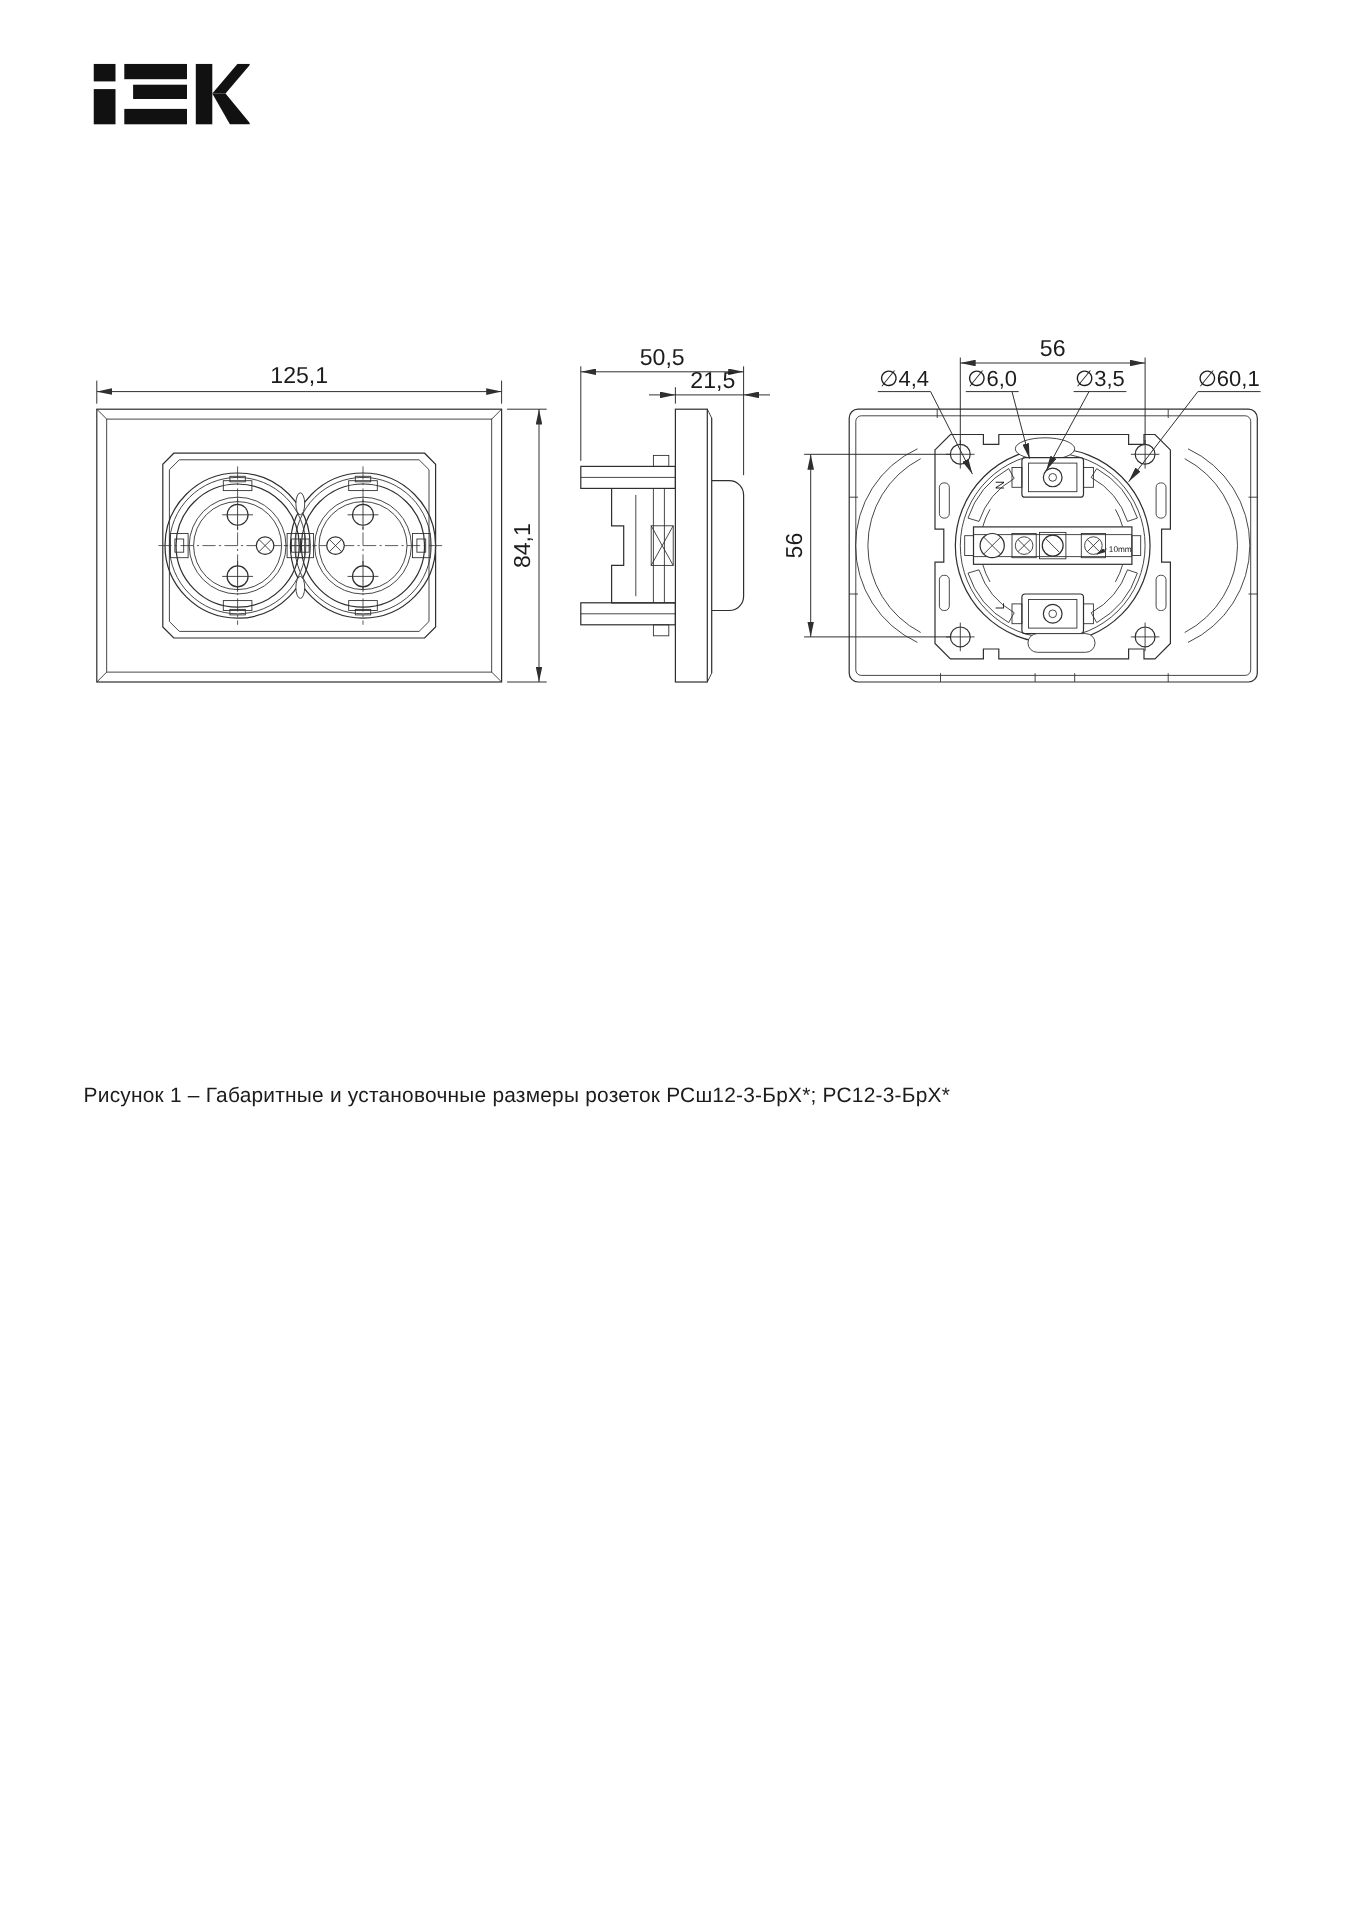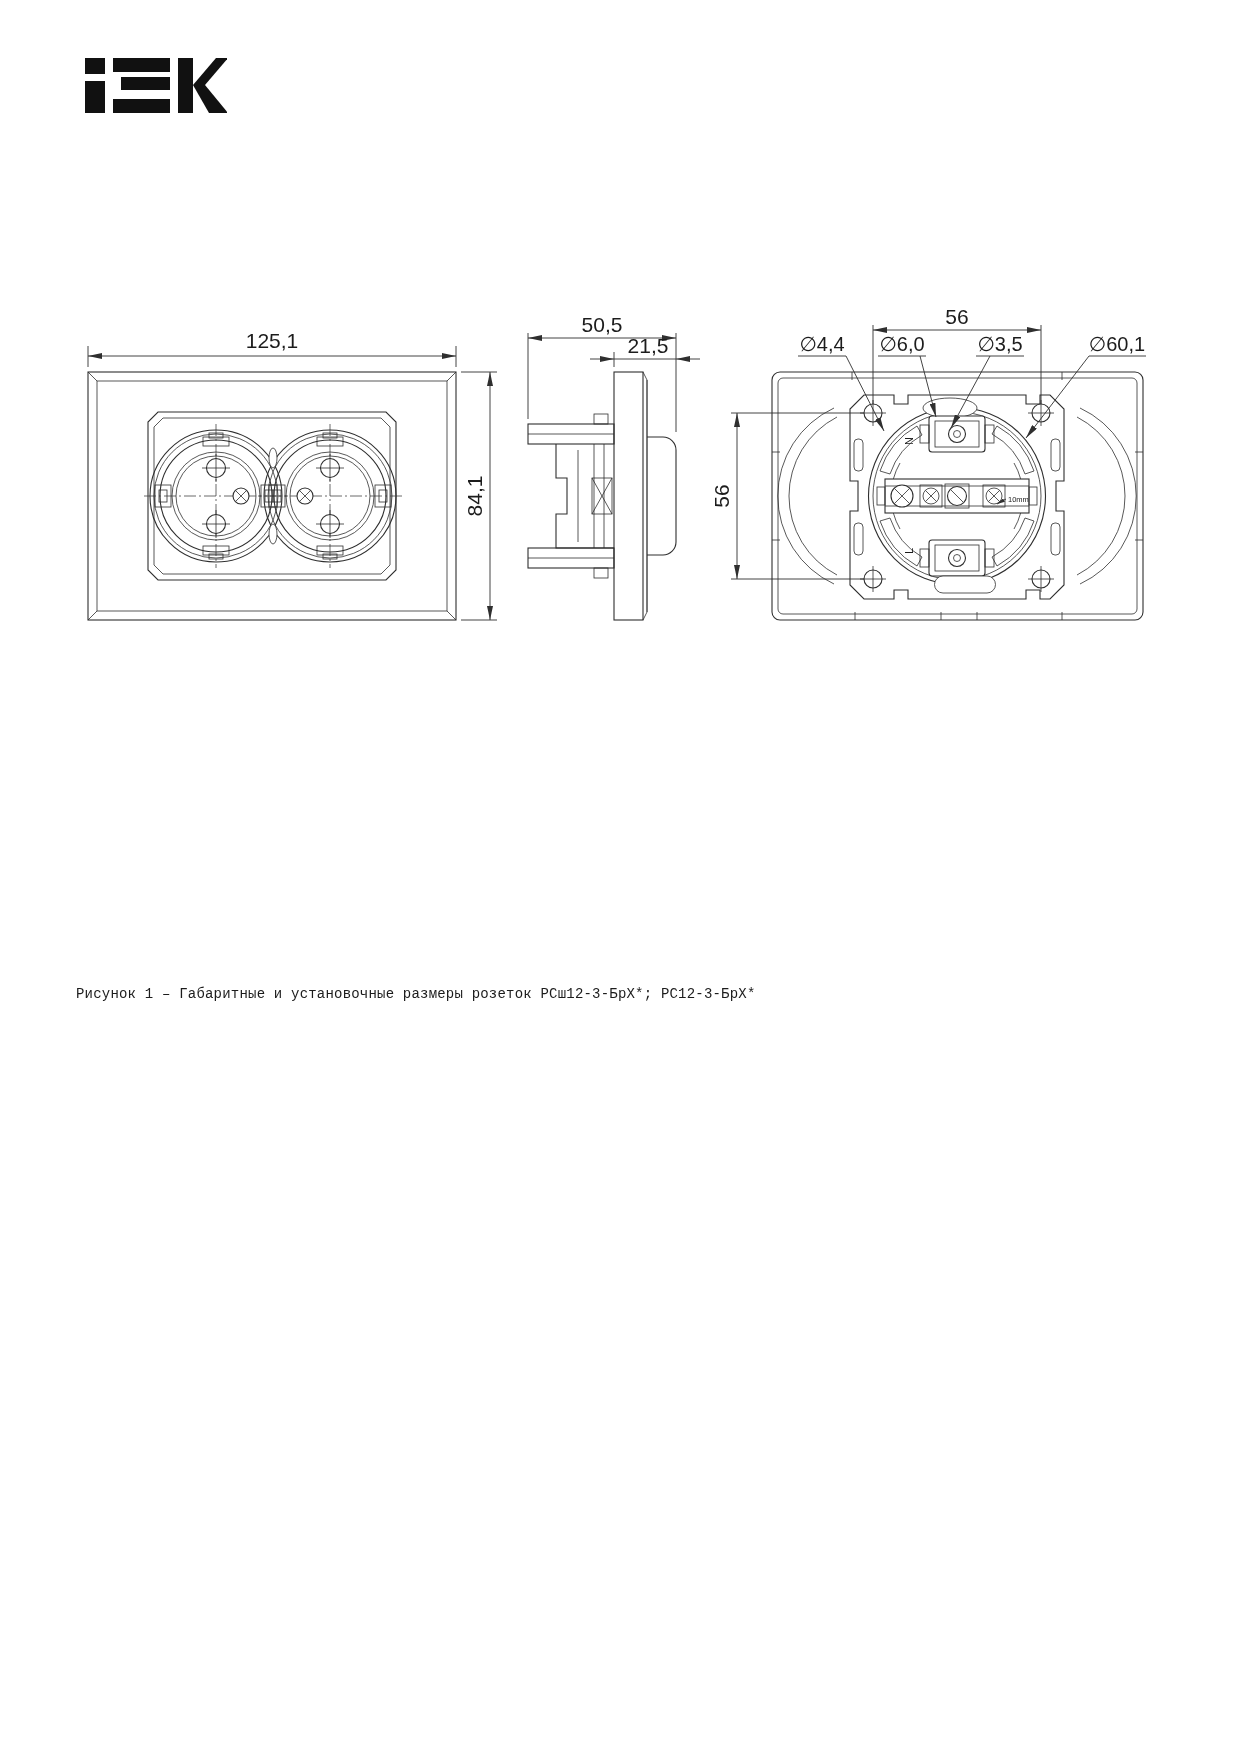--- a/index.html
+++ b/index.html
@@ -1,21 +1,21 @@
 <!DOCTYPE html>
 <html><head>
 <meta charset="utf-8">
 <style>
   html,body{margin:0;padding:0;background:#ffffff;}
   .page{position:relative;width:1244px;height:1748px;background:#ffffff;overflow:hidden;
         font-family:"Liberation Sans", sans-serif;}
   .logo-svg{position:absolute;left:85px;top:58px;}
   .drawing-svg{position:absolute;left:0;top:290px;}
   .caption{position:absolute;left:76px;top:986px;width:1100px;
-           font-size:14px;color:#1c1c1c;letter-spacing:0.2px;font-family:Liberation Mono, monospace;}
+           font-size:19px;color:#1c1c1c;letter-spacing:0.2px;}
   
   .ln   {stroke:#2f2f2f;stroke-width:1.1;fill:none;}
   .ln2  {stroke:#2f2f2f;stroke-width:0.8;fill:none;}
   .lnw  {stroke:#2f2f2f;stroke-width:1.1;fill:#ffffff;}
   .lnw2 {stroke:#2f2f2f;stroke-width:0.8;fill:#ffffff;}
   .dim  {stroke:#2f2f2f;stroke-width:0.9;fill:none;}
   .cl   {stroke:#3a3a3a;stroke-width:0.75;fill:none;stroke-dasharray:12 3 2 3;}
   .dimtext{font-family:"Liberation Sans",sans-serif;font-size:21px;fill:#1c1c1c;}
   .dialabel{font-family:"Liberation Sans",sans-serif;font-size:20px;fill:#1c1c1c;}
   .tinytext{font-family:"Liberation Sans",sans-serif;font-size:7.5px;fill:#1c1c1c;}

